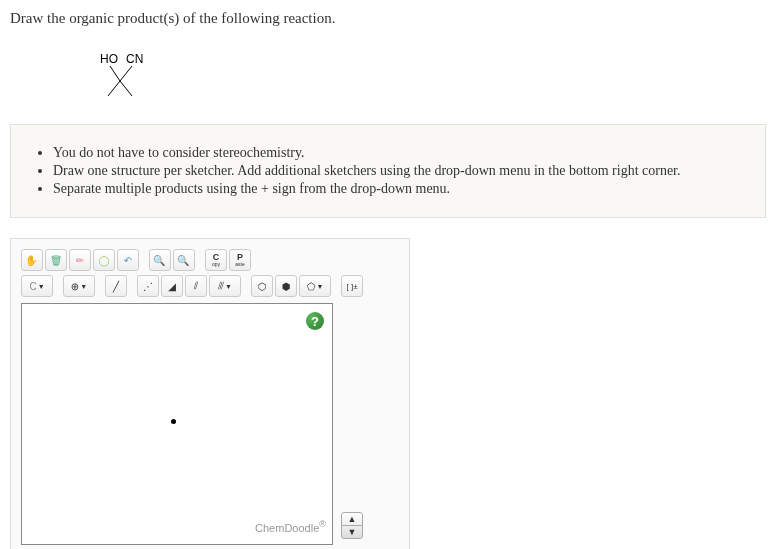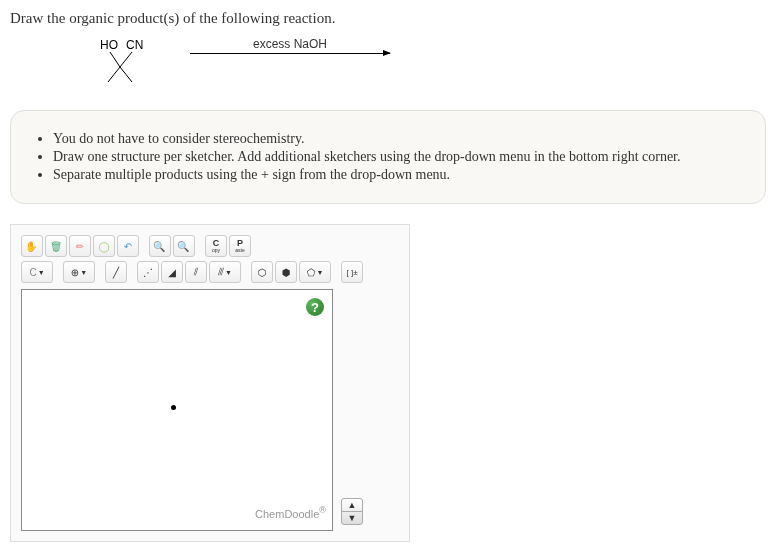--- a/index.html
+++ b/index.html
@@ -7,23 +7,23 @@
       margin: 0;
       padding: 10px;
       font-size: 14px;
       color: #333;
     }
     .question-text {
       font-size: 15px;
       margin-bottom: 0;
     }
     .reaction-area {
-      margin: 10px 0 20px 80px;
-      display: flex;
-      align-items: flex-start;
+      margin: 24px 0 20px 80px;
+      display: flex;
+      align-items: flex-end;
       gap: 40px;
     }
     .molecule {
       font-family: Arial, sans-serif;
       font-size: 12px;
       text-align: center;
     }
     .reagent-arrow {
       display: flex;
       flex-direction: column;
@@ -45,21 +45,21 @@
       position: absolute;
       right: -1px;
       top: -3px;
       border-left: 8px solid #000;
       border-top: 3.5px solid transparent;
       border-bottom: 3.5px solid transparent;
     }
     .instructions-box {
       background: #f9f8f5;
       border: 1px solid #e0e0dc;
-      border-radius: 14px;
+      border-radius: 0;
       padding: 18px 24px;
       margin: 15px 0;
     }
     .instructions-box ul {
       margin: 0;
       padding-left: 18px;
     }
     .instructions-box li {
       margin: 2px 0;
       font-size: 14px;
@@ -178,24 +178,20 @@
   <div class="molecule">
     <svg width="60" height="50" viewBox="0 0 60 50">
       <text x="10" y="12" font-size="12" font-family="Arial">HO</text>
       <text x="36" y="12" font-size="12" font-family="Arial">CN</text>
       <line x1="20" y1="15" x2="30" y2="30" stroke="#000" stroke-width="1"></line>
       <line x1="42" y1="15" x2="30" y2="30" stroke="#000" stroke-width="1"></line>
       <line x1="30" y1="30" x2="18" y2="45" stroke="#000" stroke-width="1"></line>
       <line x1="30" y1="30" x2="42" y2="45" stroke="#000" stroke-width="1"></line>
     </svg>
   </div>
-  <div class="reagent-arrow">
-    <div class="reagent-text">excess NaOH</div>
-    <div class="arrow-line"></div>
-  </div>
 </div>
 
 <div class="instructions-box">
   <ul>
     <li>You do not have to consider stereochemistry.</li>
     <li>Draw one structure per sketcher. Add additional sketchers using the drop-down menu in the bottom right corner.</li>
     <li>Separate multiple products using the + sign from the drop-down menu.</li>
   </ul>
 </div>
 

